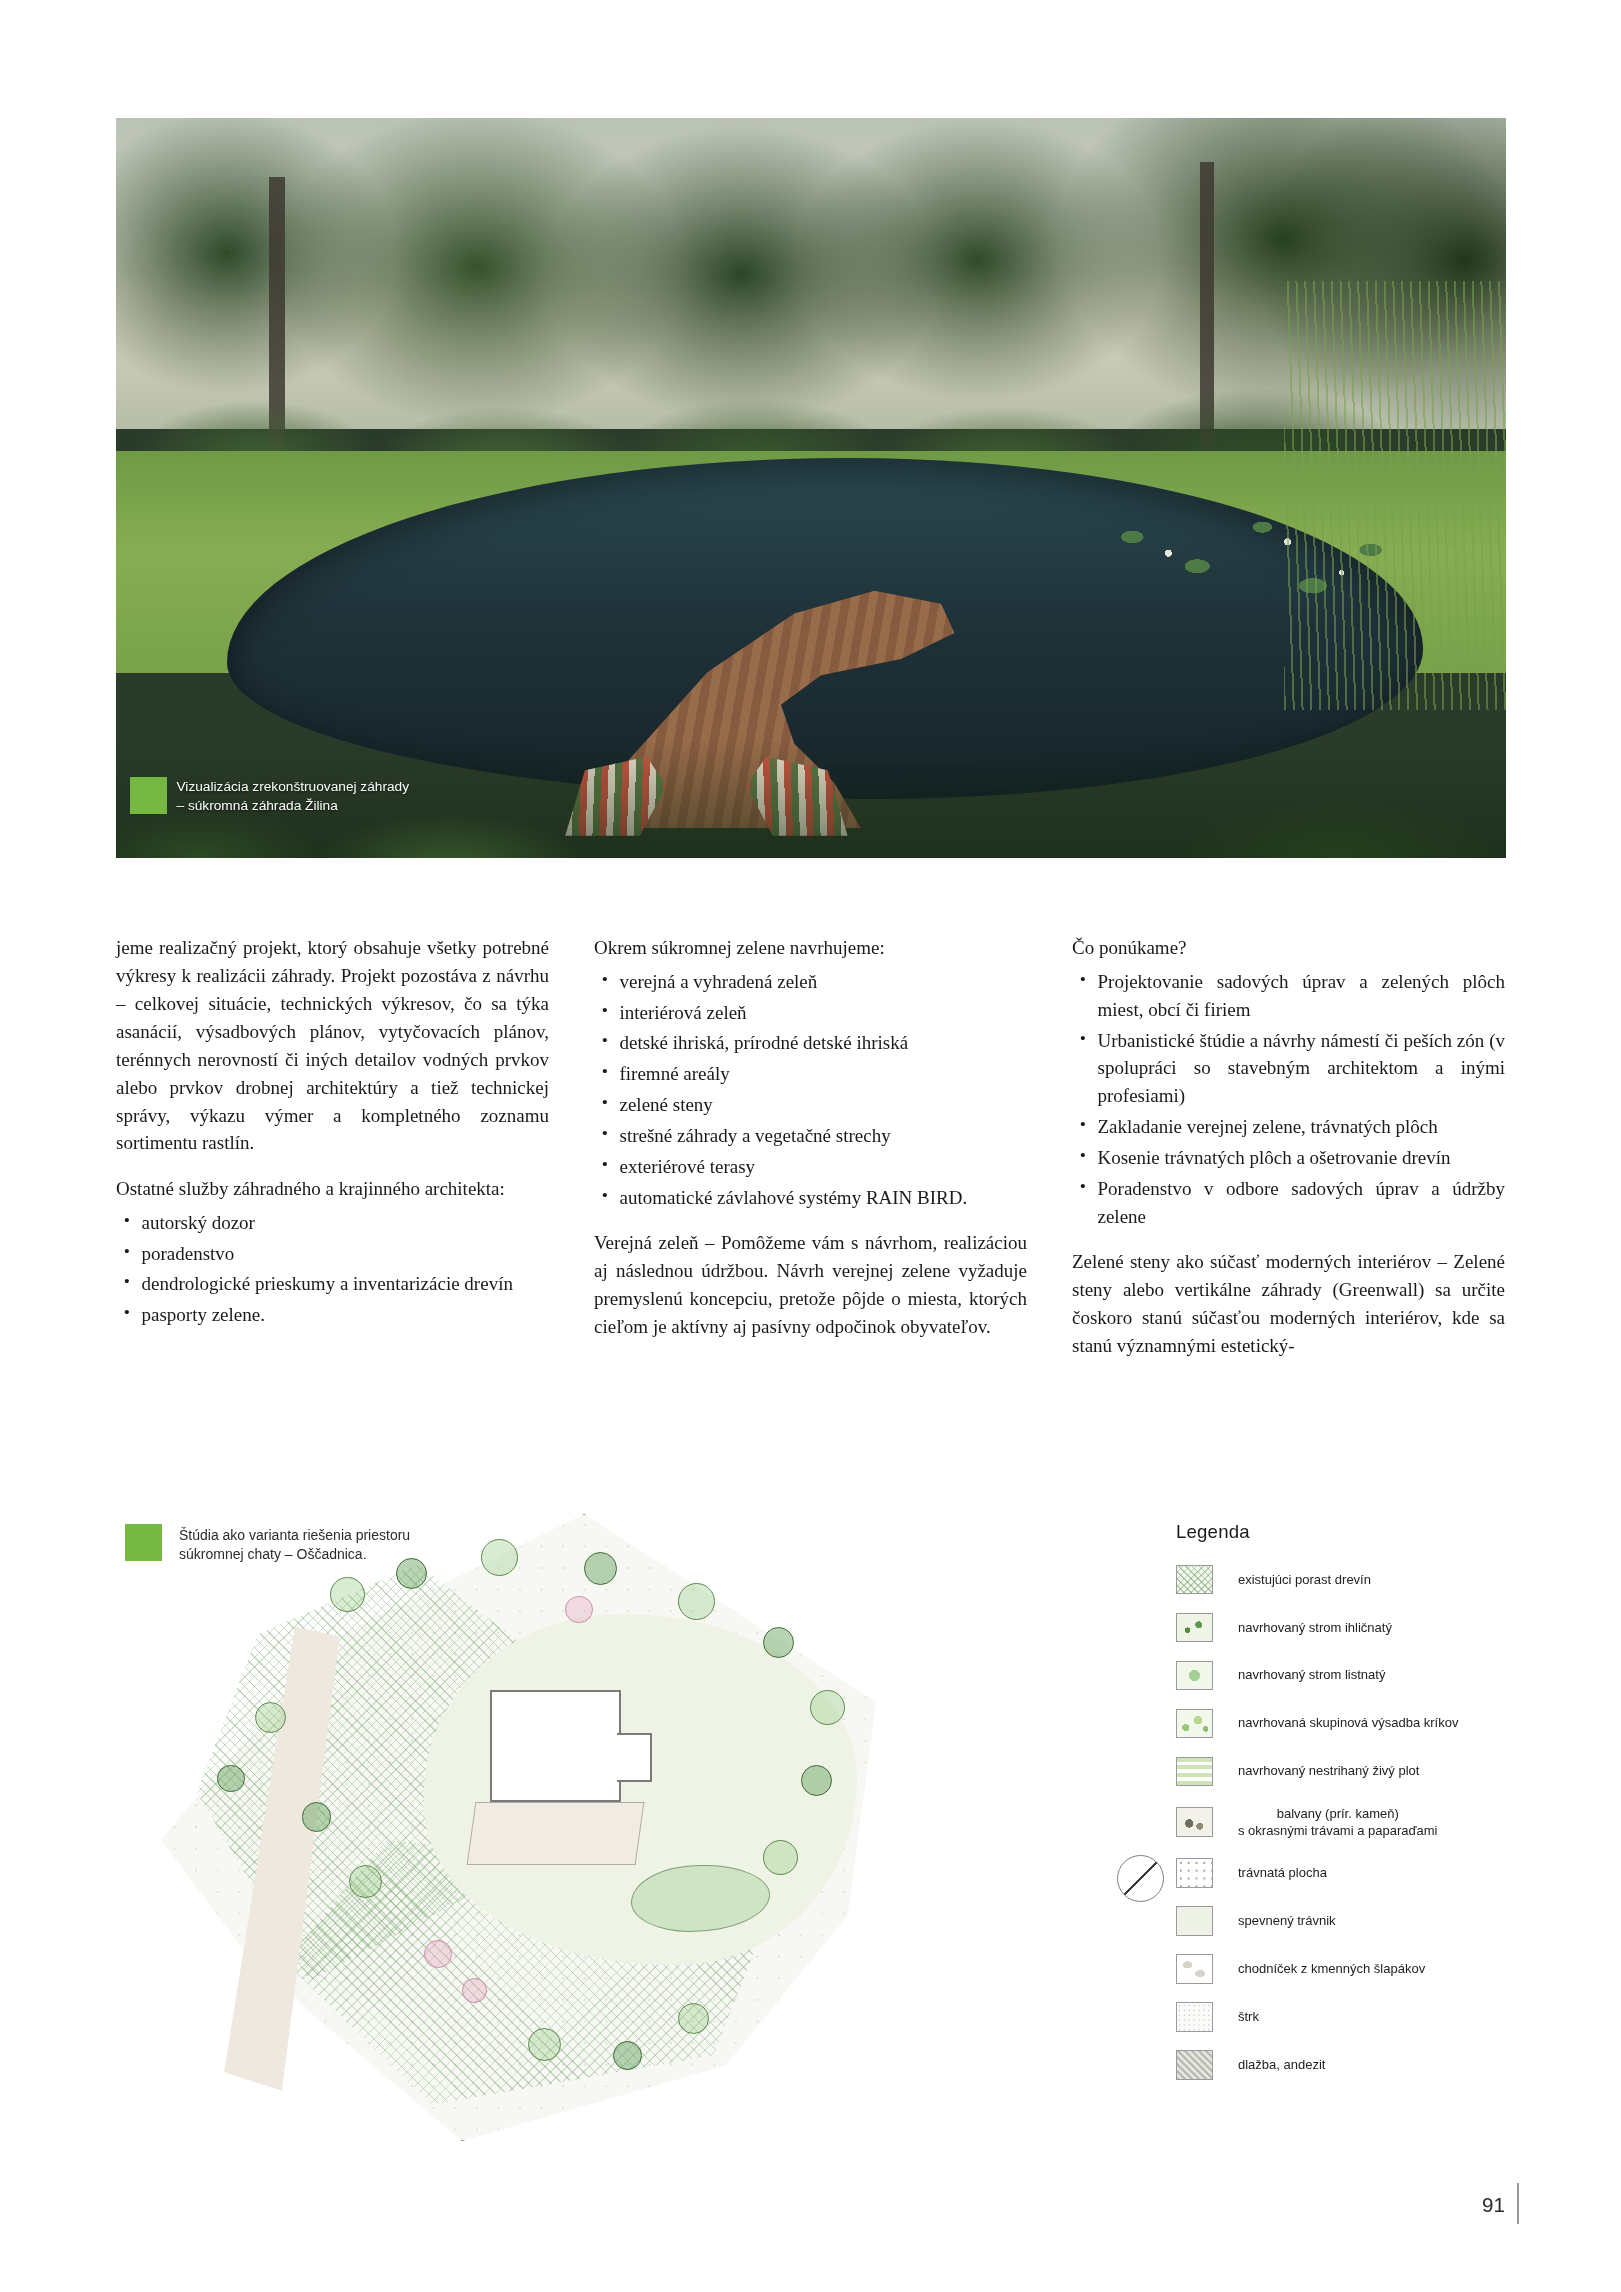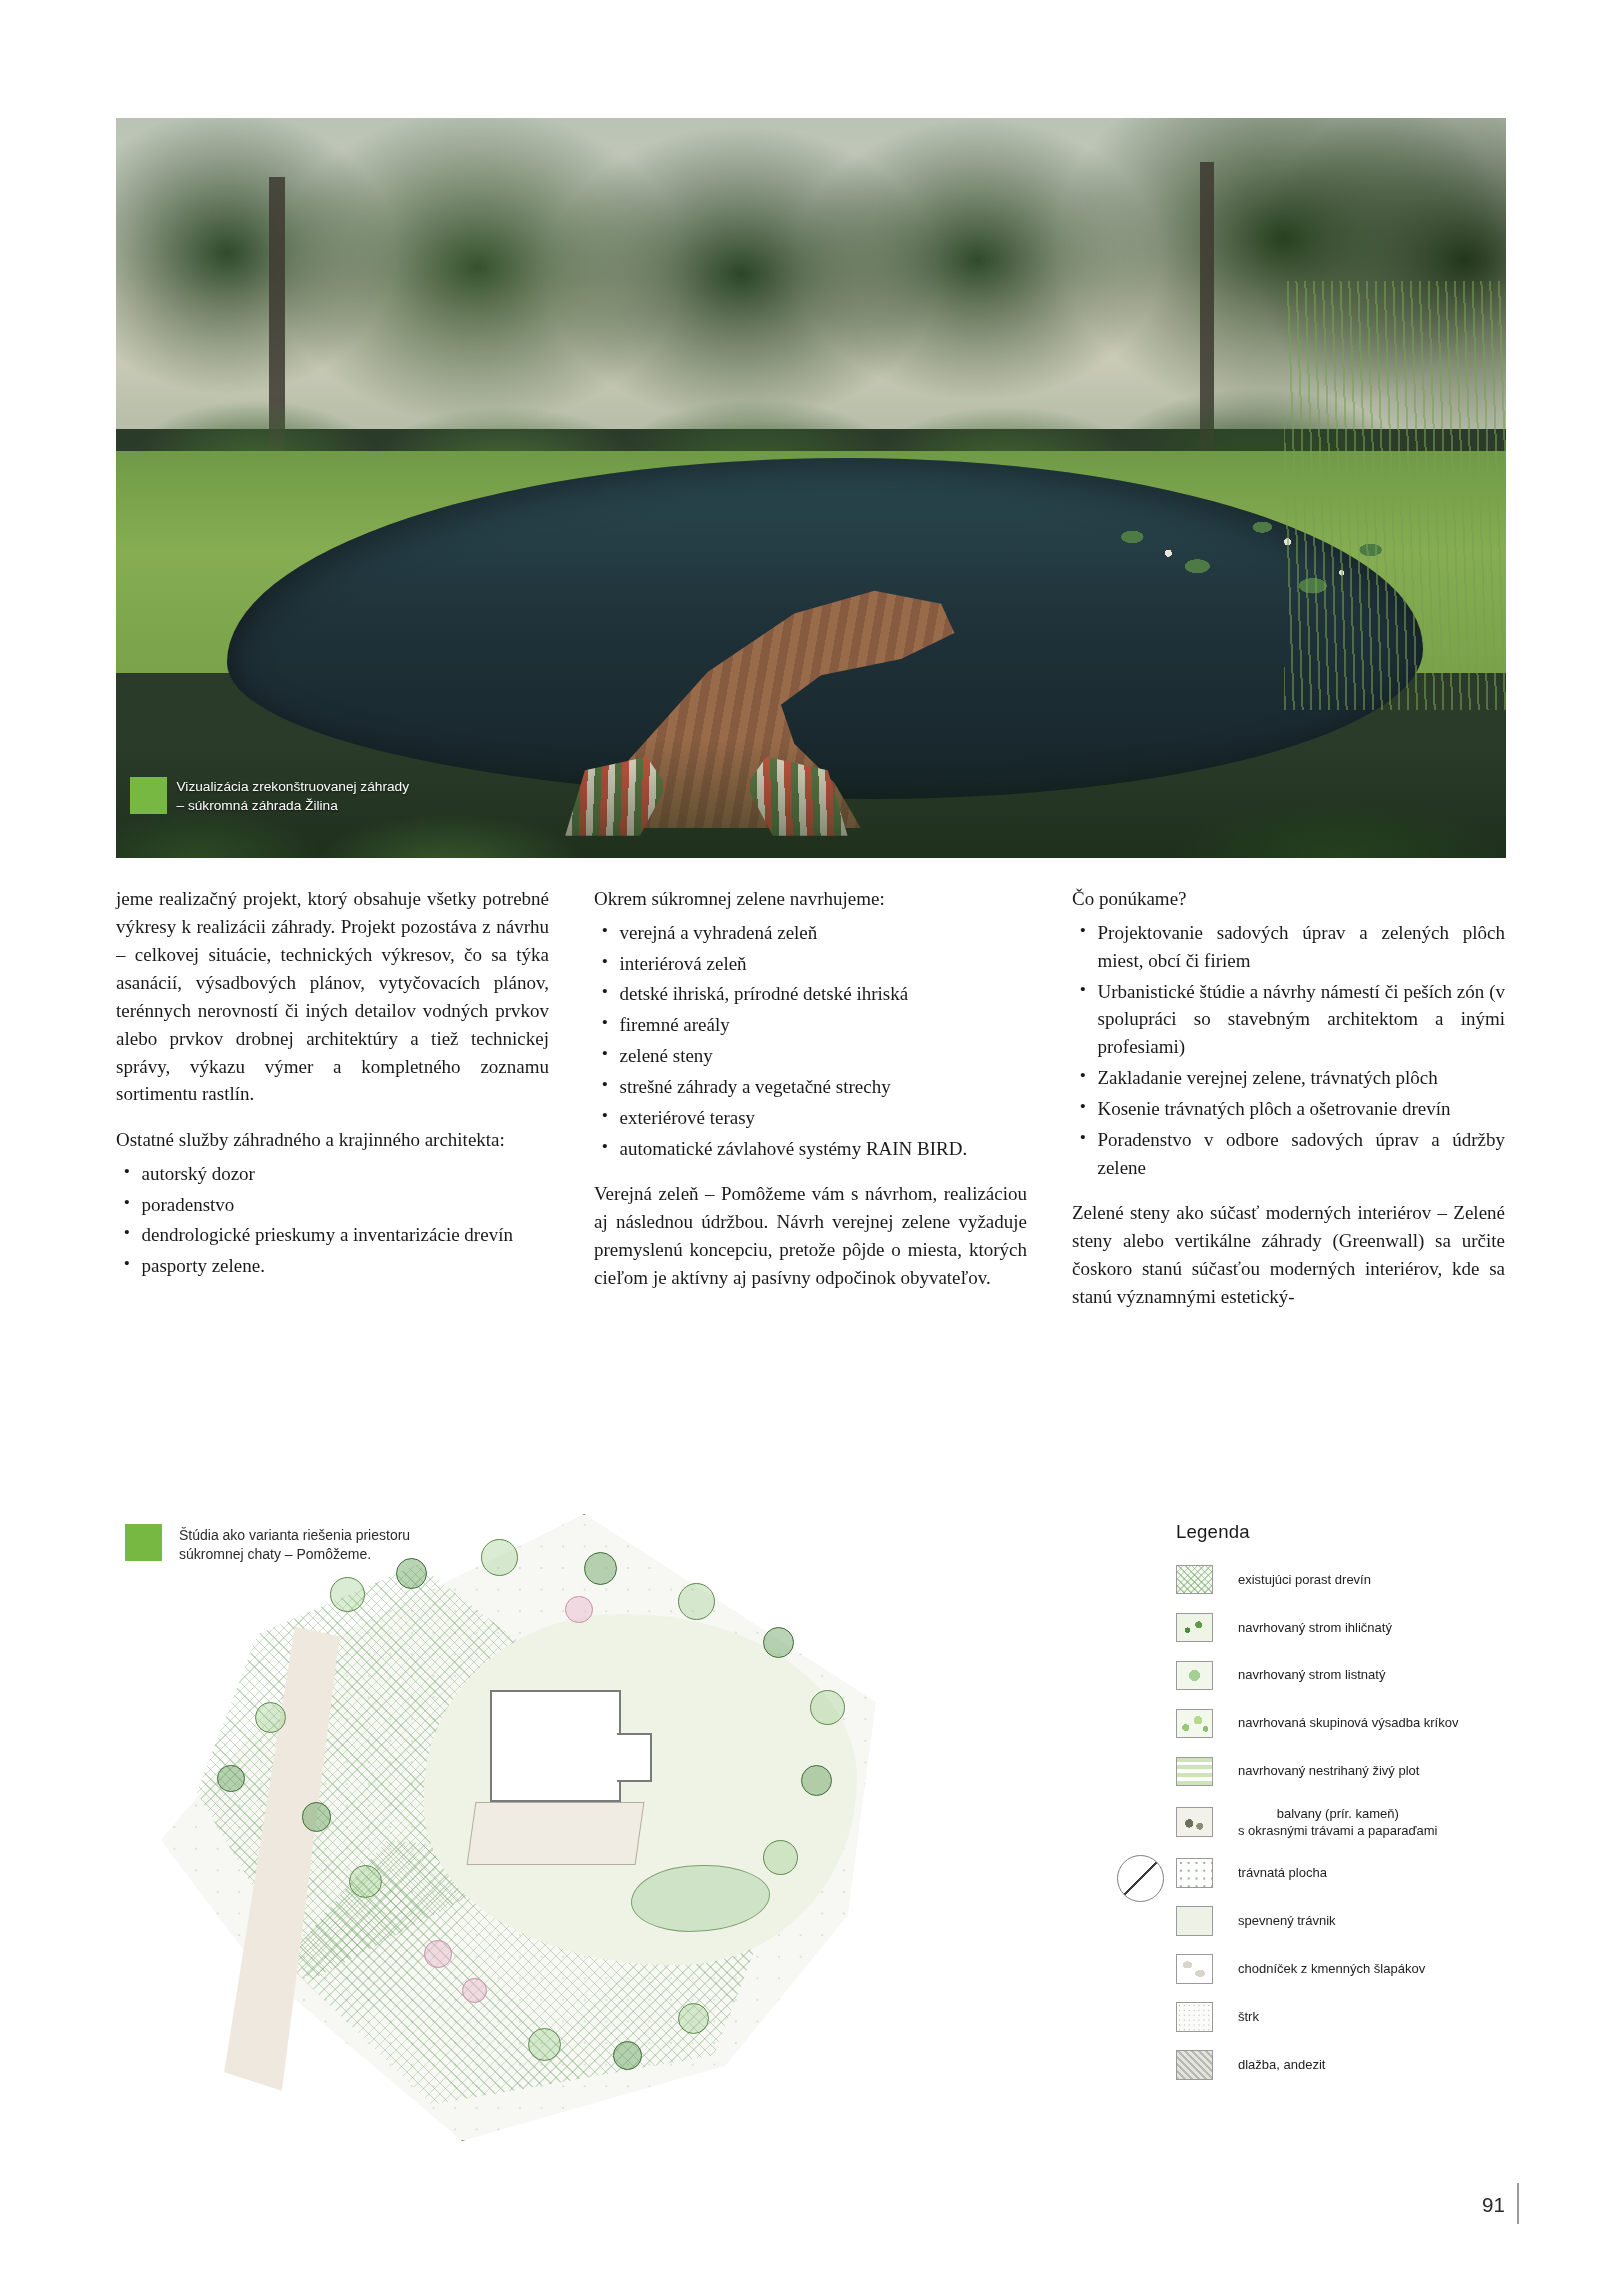--- a/index.html
+++ b/index.html
@@ -135,21 +135,21 @@
     line-height: 1.35;
     text-shadow: 0 1px 2px rgba(0,0,0,.6);
     max-width: 323px;
     padding-top: 1px;
   }
 
   
   .columns {
     position: absolute;
     left: 116px;
-    top: 885px;
+    top: 934px;
     width: 1392px;
     display: flex;
     gap: 45px;
   }
   .col {
     width: 433px;
     font-size: 19px;
     line-height: 1.47;
     text-align: justify;
     hyphens: auto;
@@ -468,21 +468,21 @@
   <div class="tree" style="left:12%;top:30%;width:29px;height:29px;"></div>
   <div class="tree dark" style="left:8%;top:40%;width:25.5px;height:25.5px;"></div>
 </div>
 
 <div class="plan-compass"></div>
 
 <div class="plan-caption">
   <div class="caption-swatch"></div>
   <div class="plan-caption-text">
     <div>Štúdia ako varianta riešenia priestoru</div>
-    <div>súkromnej chaty – Pomôžeme.</div>
+    <div>súkromnej chaty – Oščadnica.</div>
   </div>
 </div>
 
 <div class="legend">
   <div class="legend-title">Legenda</div>
 
   <div class="legend-row">
     <div class="legend-swatch sw-existing"></div>
     <div class="legend-label">existujúci porast drevín</div>
   </div>

